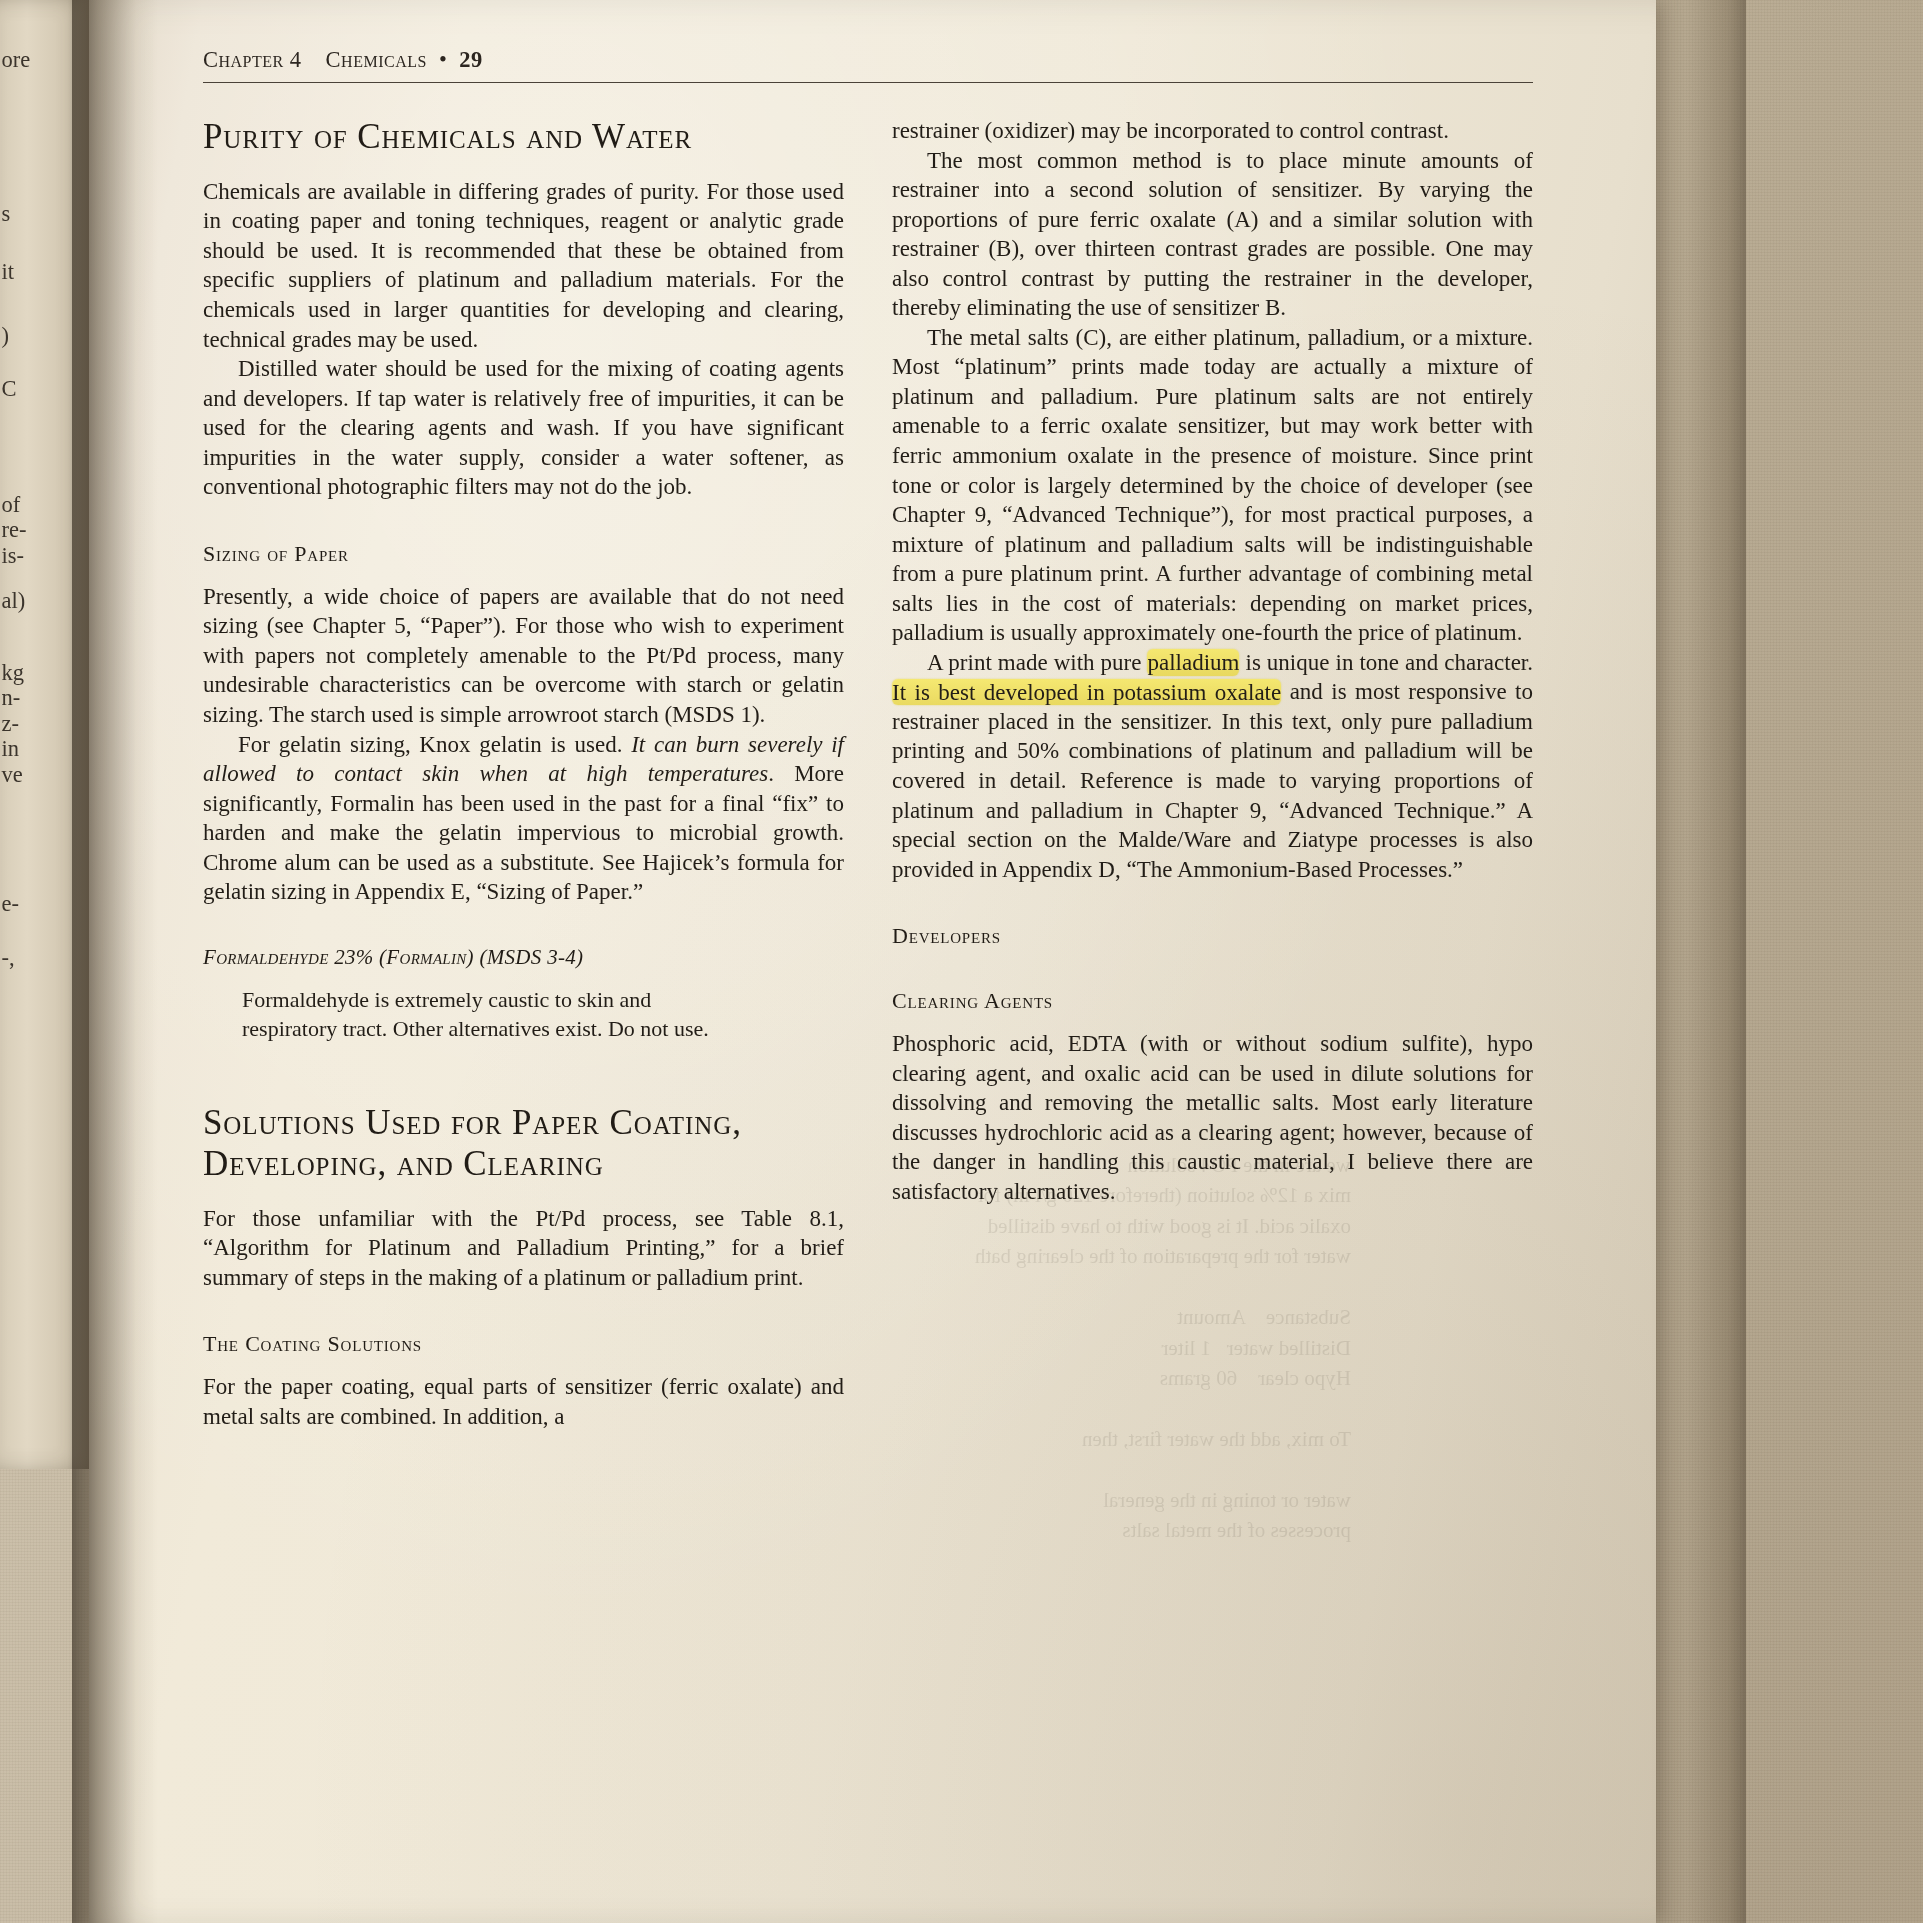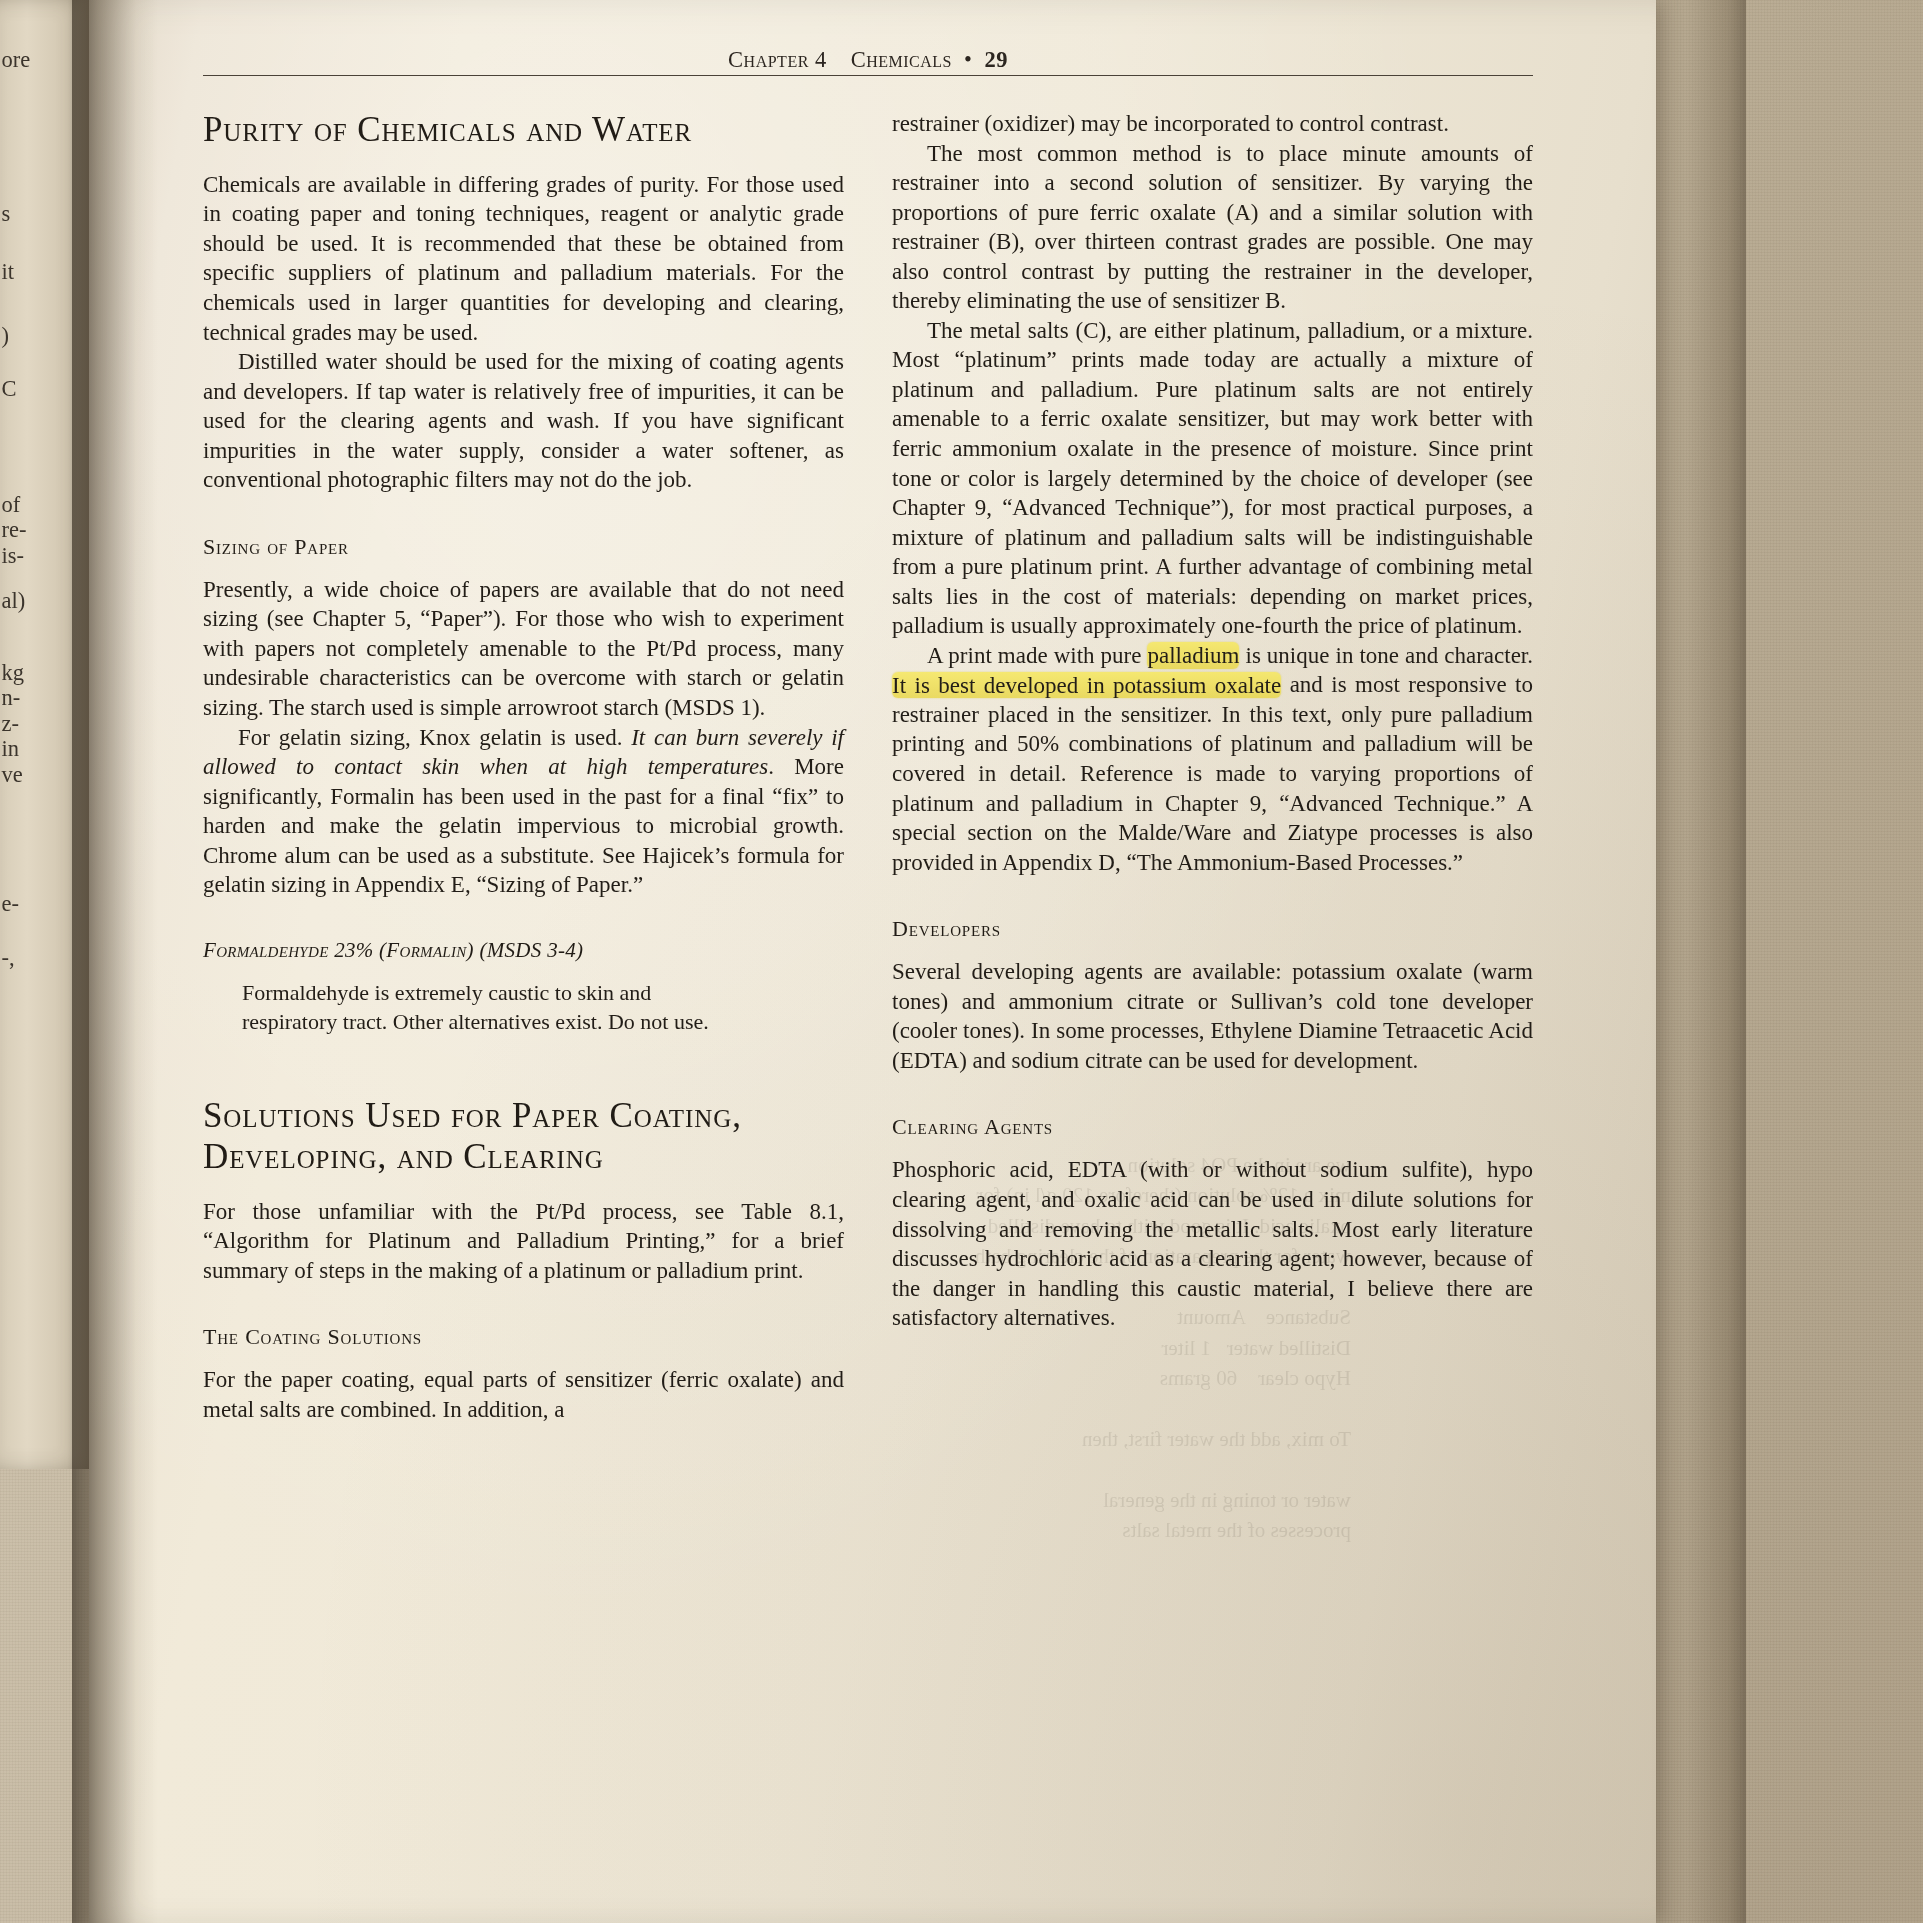--- a/index.html
+++ b/index.html
@@ -73,25 +73,25 @@
 
   .content {
     position: absolute;
     left: 114px;
     top: 47px;
     width: 1330px;
   }
 
   
   .runhead {
-    text-align: center;
+    text-align: left;
     font-size: 22.5px;
     letter-spacing: 0.5px;
     color: #2c2620;
-    padding-bottom: 2px;
+    padding-bottom: 9px;
     border-bottom: 1.5px solid #4a4238;
     white-space: nowrap;
   }
   .runhead .sc { font-variant: small-caps; }
   .runhead .sep { padding: 0 12px; }
   .runhead .pg { font-weight: bold; }
 
   
   .cols {
     display: flex;
@@ -256,21 +256,20 @@
 
         <div class="col">
 
           <p>restrainer (oxidizer) may be incorporated to control contrast.</p>
           <p class="ind">The most common method is to place minute amounts of restrainer into a second solution of sensitizer. By varying the proportions of pure ferric oxalate (A) and a similar solution with restrainer (B), over thirteen contrast grades are possible. One may also control contrast by putting the restrainer in the developer, thereby eliminating the use of sensitizer B.</p>
           <p class="ind">The metal salts (C), are either platinum, palladium, or a mixture. Most “platinum” prints made today are actually a mixture of platinum and palladium. Pure platinum salts are not entirely amenable to a ferric oxalate sensitizer, but may work better with ferric ammonium oxalate in the presence of moisture. Since print tone or color is largely determined by the choice of developer (see Chapter 9, “Advanced Technique”), for most practical purposes, a mixture of platinum and palladium salts will be indistinguishable from a pure platinum print. A further advantage of combining metal salts lies in the cost of materials: depending on market prices, palladium is usually approximately one-fourth the price of platinum.</p>
 
           <p class="ind"><span>A print made with pure </span><span class="hl">palladium</span><span> is unique in tone and character. </span><span class="hl">It is best developed in potassium oxalate</span><span> and is most responsive to restrainer placed in the sensitizer. In this text, only pure palladium printing and 50% combinations of platinum and palladium will be covered in detail. Reference is made to varying proportions of platinum and palladium in Chapter 9, “Advanced Technique.” A special section on the Malde/Ware and Ziatype processes is also provided in Appendix D, “The Ammonium-Based Processes.”</span></p>
 
           <h3 class="sub">Developers</h3>
-          <p>Several developing agents are available: potassium oxalate (warm tones) and ammonium citrate or Sullivan’s cold tone developer (cooler tones). In some processes, Ethylene Diamine Tetraacetic Acid (EDTA) and sodium citrate can be used for development.</p>
 
           <h3 class="sub">Clearing Agents</h3>
           <p>Phosphoric acid, EDTA (with or without sodium sulfite), hypo clearing agent, and oxalic acid can be used in dilute solutions for dissolving and removing the metallic salts. Most early literature discusses hydrochloric acid as a clearing agent; however, because of the danger in handling this caustic material, I believe there are satisfactory alternatives.</p>
         </div>
 
       </div>
     </div>
 
     <div class="edge-dark"></div>
   </div>

